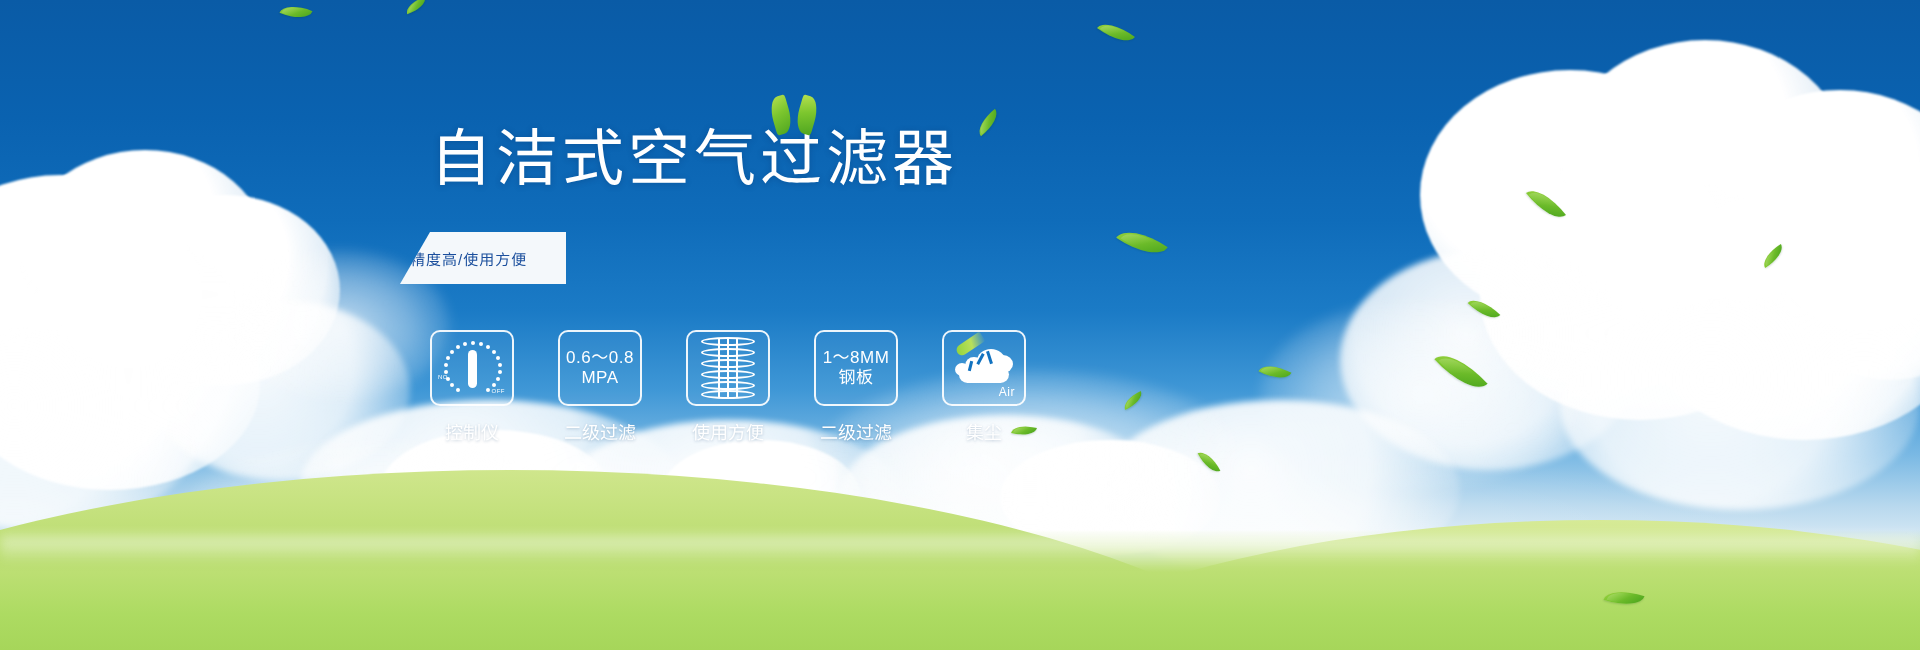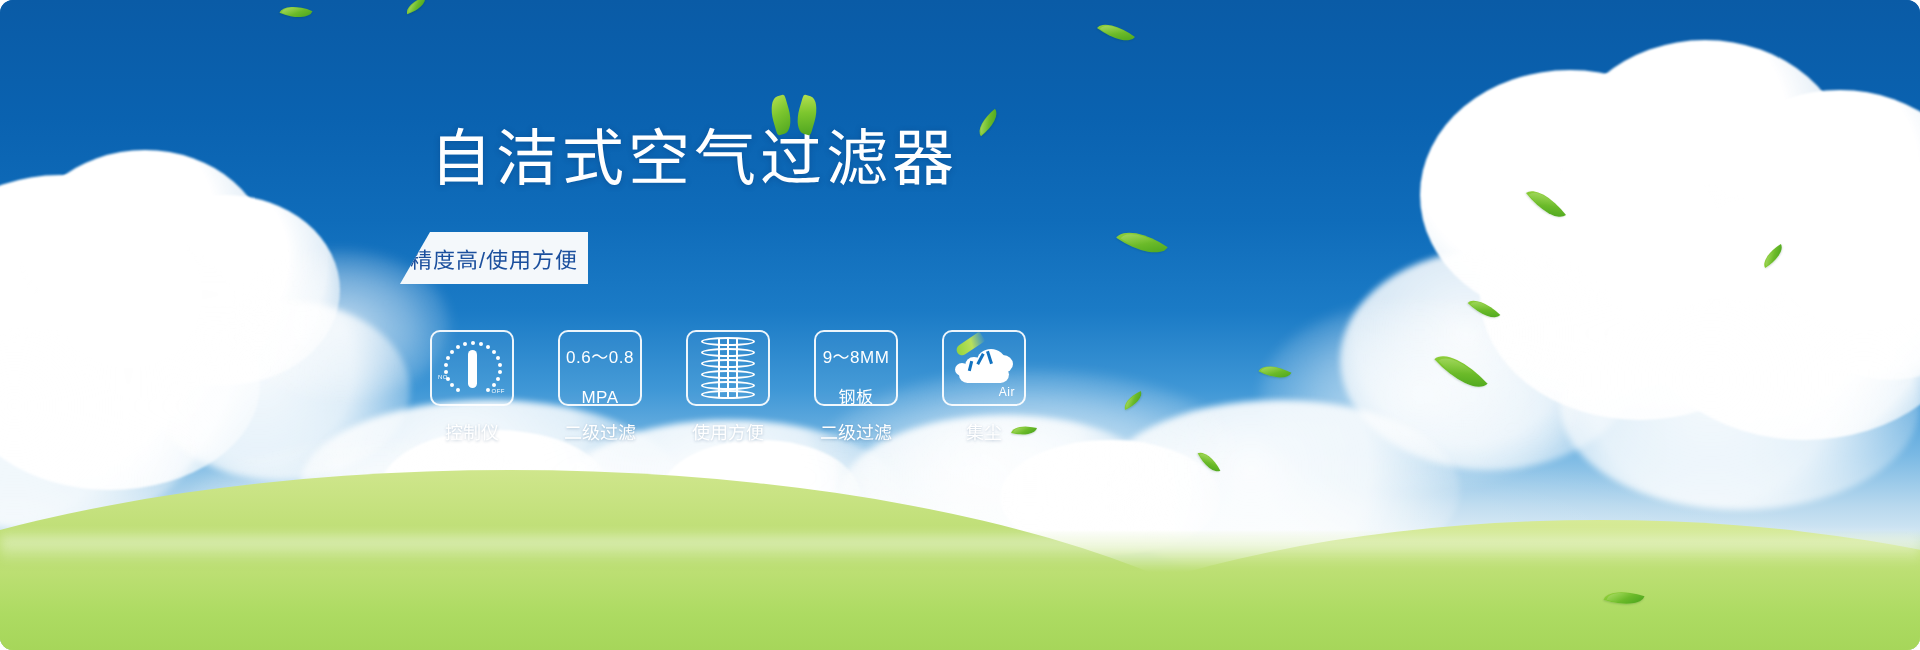--- a/index.html
+++ b/index.html
@@ -4,21 +4,20 @@
 <style>
   html,body{margin:0;padding:0;background:#fff;}
   body{font-family:"Liberation Sans","DejaVu Sans",sans-serif;}
 
   .banner{
     position:relative;
     width:1920px;
     height:650px;
     overflow:hidden;
     background:#0a60ad;
-    border-radius:13px;
   }
 
   
   .sky{
     position:absolute;left:0;top:0;width:1920px;height:650px;
     background:
       linear-gradient(180deg,
         #0a5ba6 0%,
         #0a62b0 18%,
         #0f6cba 34%,
@@ -105,42 +104,42 @@
     display:flex;align-items:center;
     padding:0 22px 0 24px;
     font-size:21px;letter-spacing:1px;
     position:relative;
     padding-right:46px;
   }
   .slogan-light{
     background:#f4f8fb;
     color:#1b4f9d;
     display:flex;align-items:center;
-    padding:0 10px 0 10px;
-    font-size:22px;letter-spacing:1px;
+    padding:0 39px 0 10px;
+    font-size:15px;letter-spacing:1px;
     margin-left:-30px;
     clip-path:polygon(30px 0, 100% 0, 100% 100%, 0 100%);
   }
 
   
   .features{position:absolute;left:430px;top:330px;display:flex;gap:44px;}
   .feature{width:84px;display:flex;flex-direction:column;align-items:center;}
   .fbox{
     width:84px;height:76px;
     border:2px solid rgba(255,255,255,.92);
     border-radius:10px;
     display:flex;flex-direction:column;
     align-items:center;justify-content:center;
     color:#ffffff;
     box-sizing:border-box;
     background:rgba(255,255,255,.04);
   }
   .fbox .txt{
     font-size:17px;line-height:1.15;text-align:center;
-    letter-spacing:.5px;white-space:nowrap;margin-top:20px;
+    letter-spacing:.5px;white-space:nowrap;
   }
   .fcap{
     margin-top:12px;font-size:18px;color:#ffffff;white-space:nowrap;
     text-shadow:0 1px 3px rgba(0,50,100,.25);
   }
 
   
   .dial{position:relative;width:66px;height:60px;}
   .dial .needle{
     position:absolute;left:50%;top:12px;width:9px;height:38px;margin-left:-4.5px;
@@ -314,21 +313,21 @@
             <div class="disc" style="top:33px;"></div>
             <div class="disc" style="top:44px;"></div>
             <div class="disc" style="top:53px;"></div>
           </div>
         </div>
         <div class="fcap">使用方便</div>
       </div>
 
       <div class="feature">
         <div class="fbox">
-          <div class="txt">9〜8MM</div>
+          <div class="txt">1〜8MM</div>
           <div class="txt">钢板</div>
         </div>
         <div class="fcap">二级过滤</div>
       </div>
 
       <div class="feature">
         <div class="fbox">
           <div class="airicon">
             <div class="streak"></div>
             <div class="puff" style="left:24px;top:8px;width:28px;height:24px;"></div>

